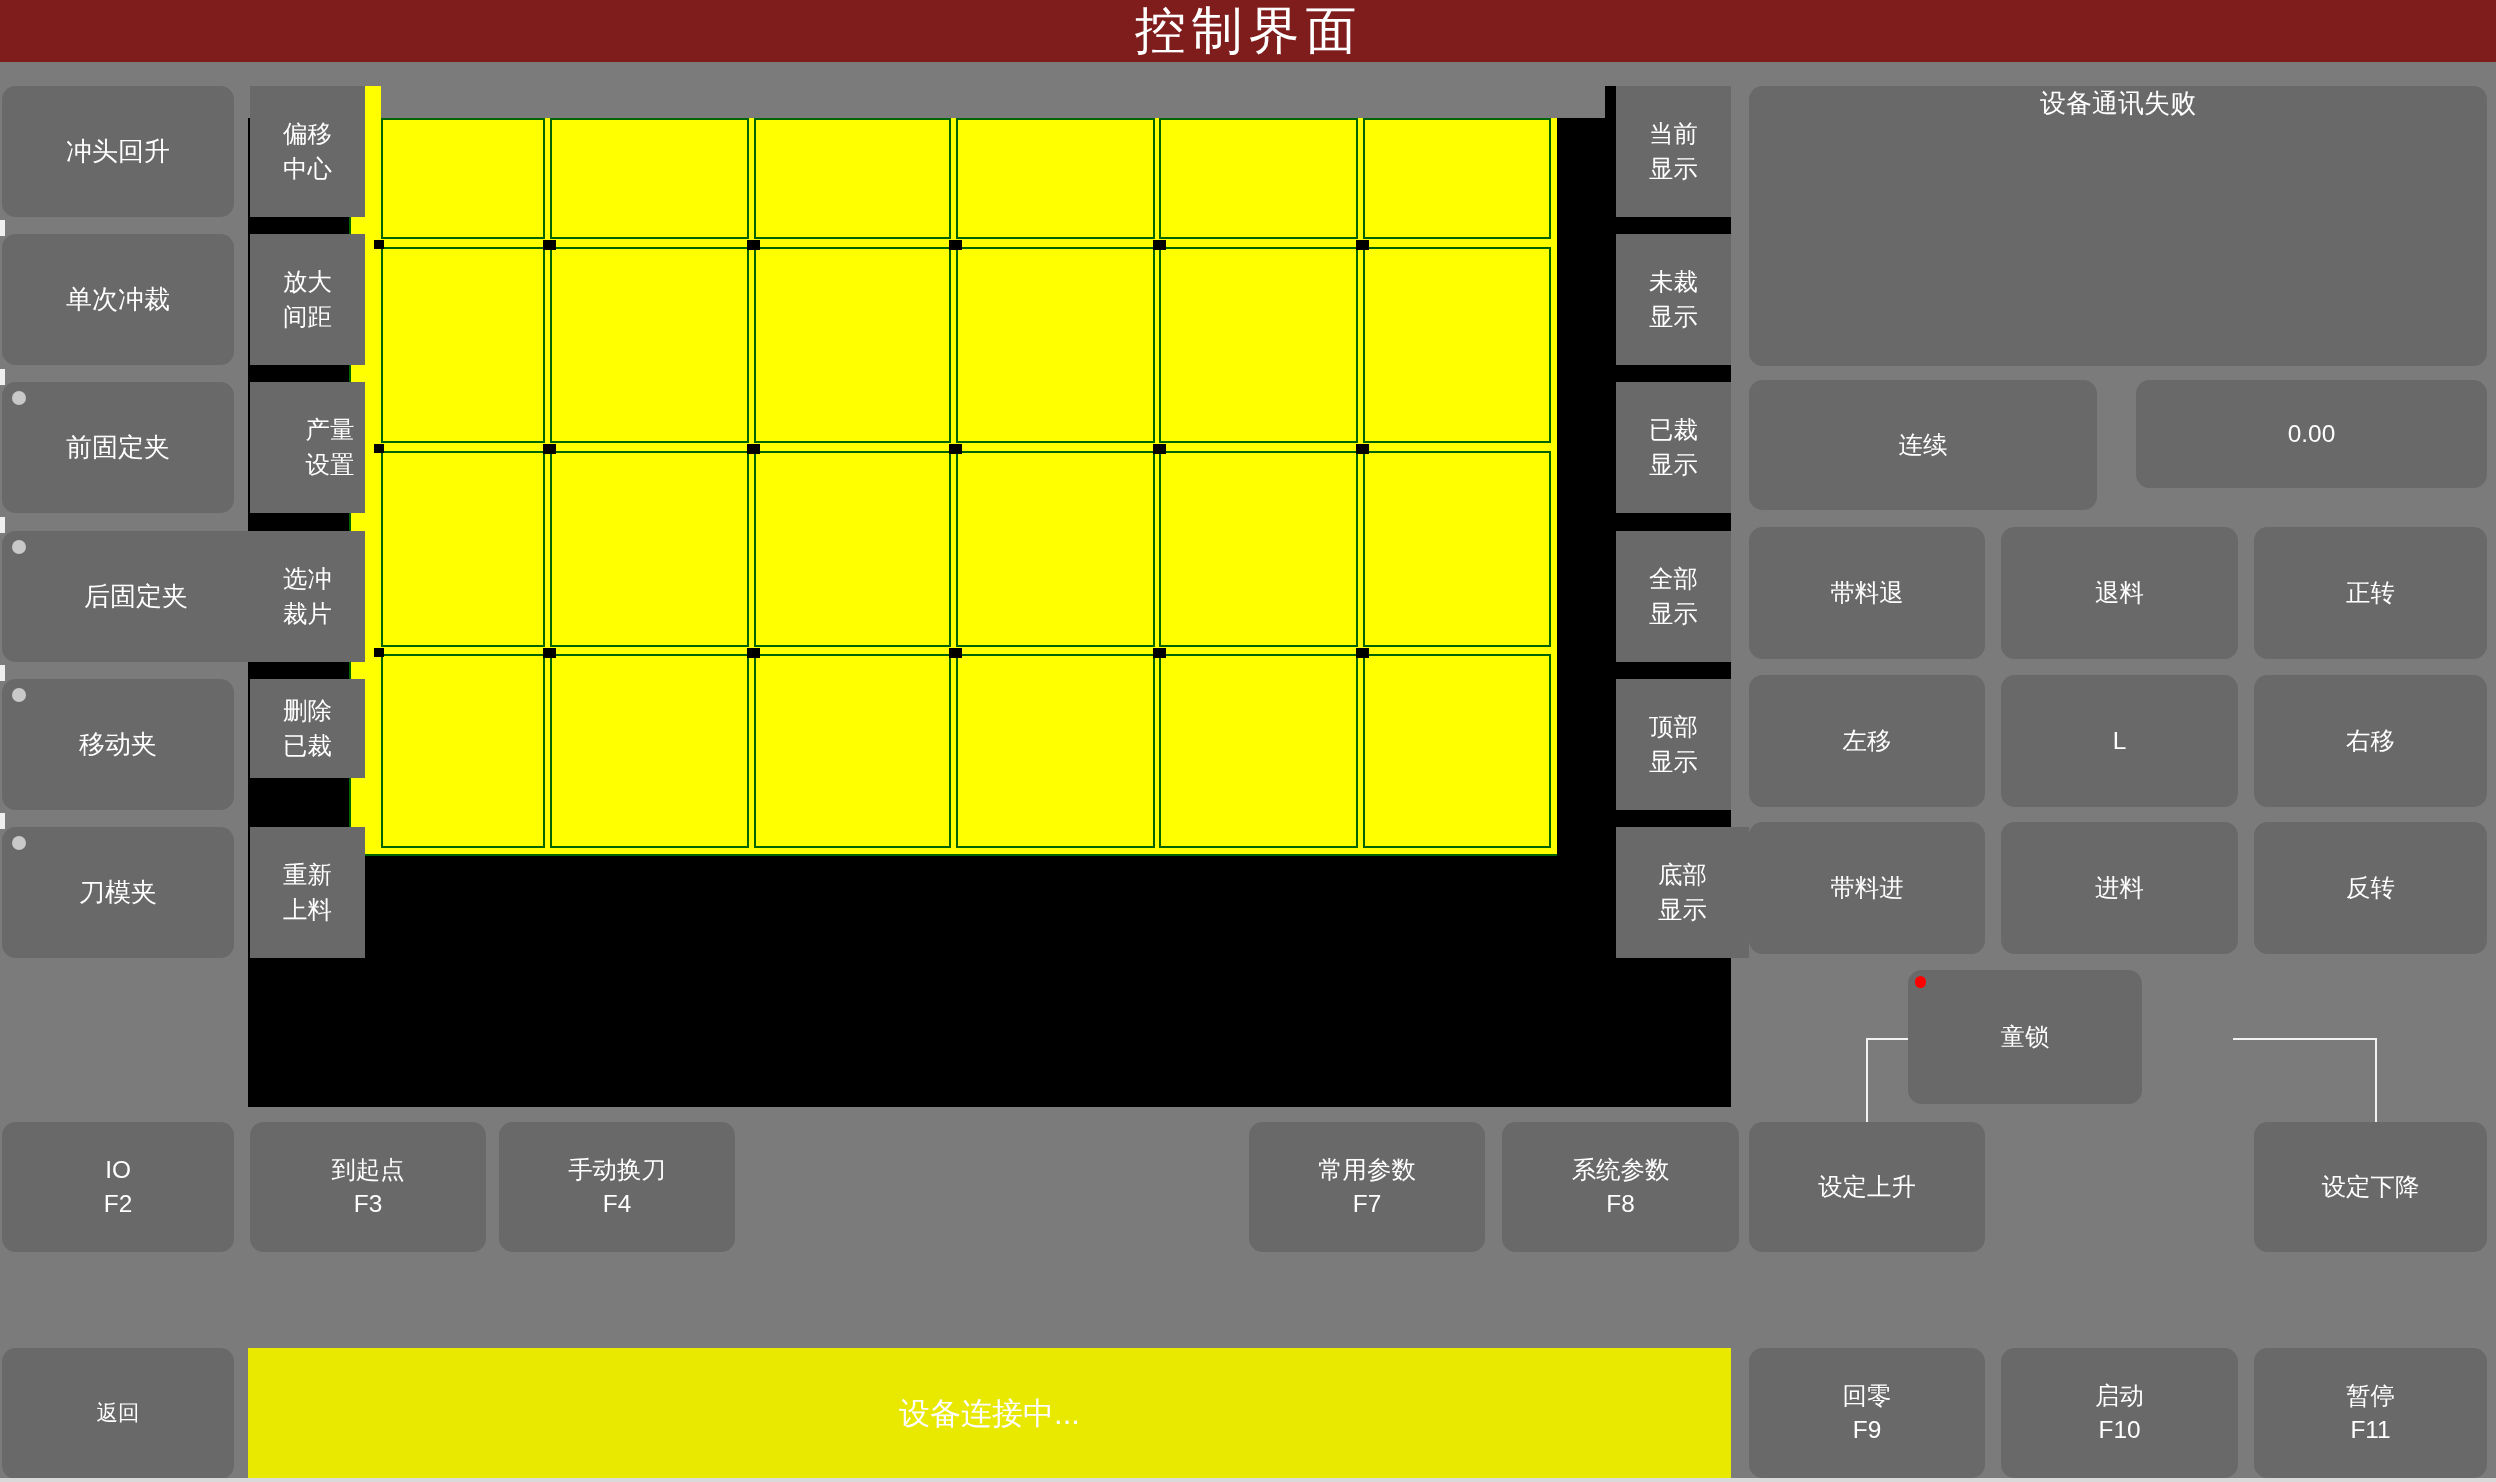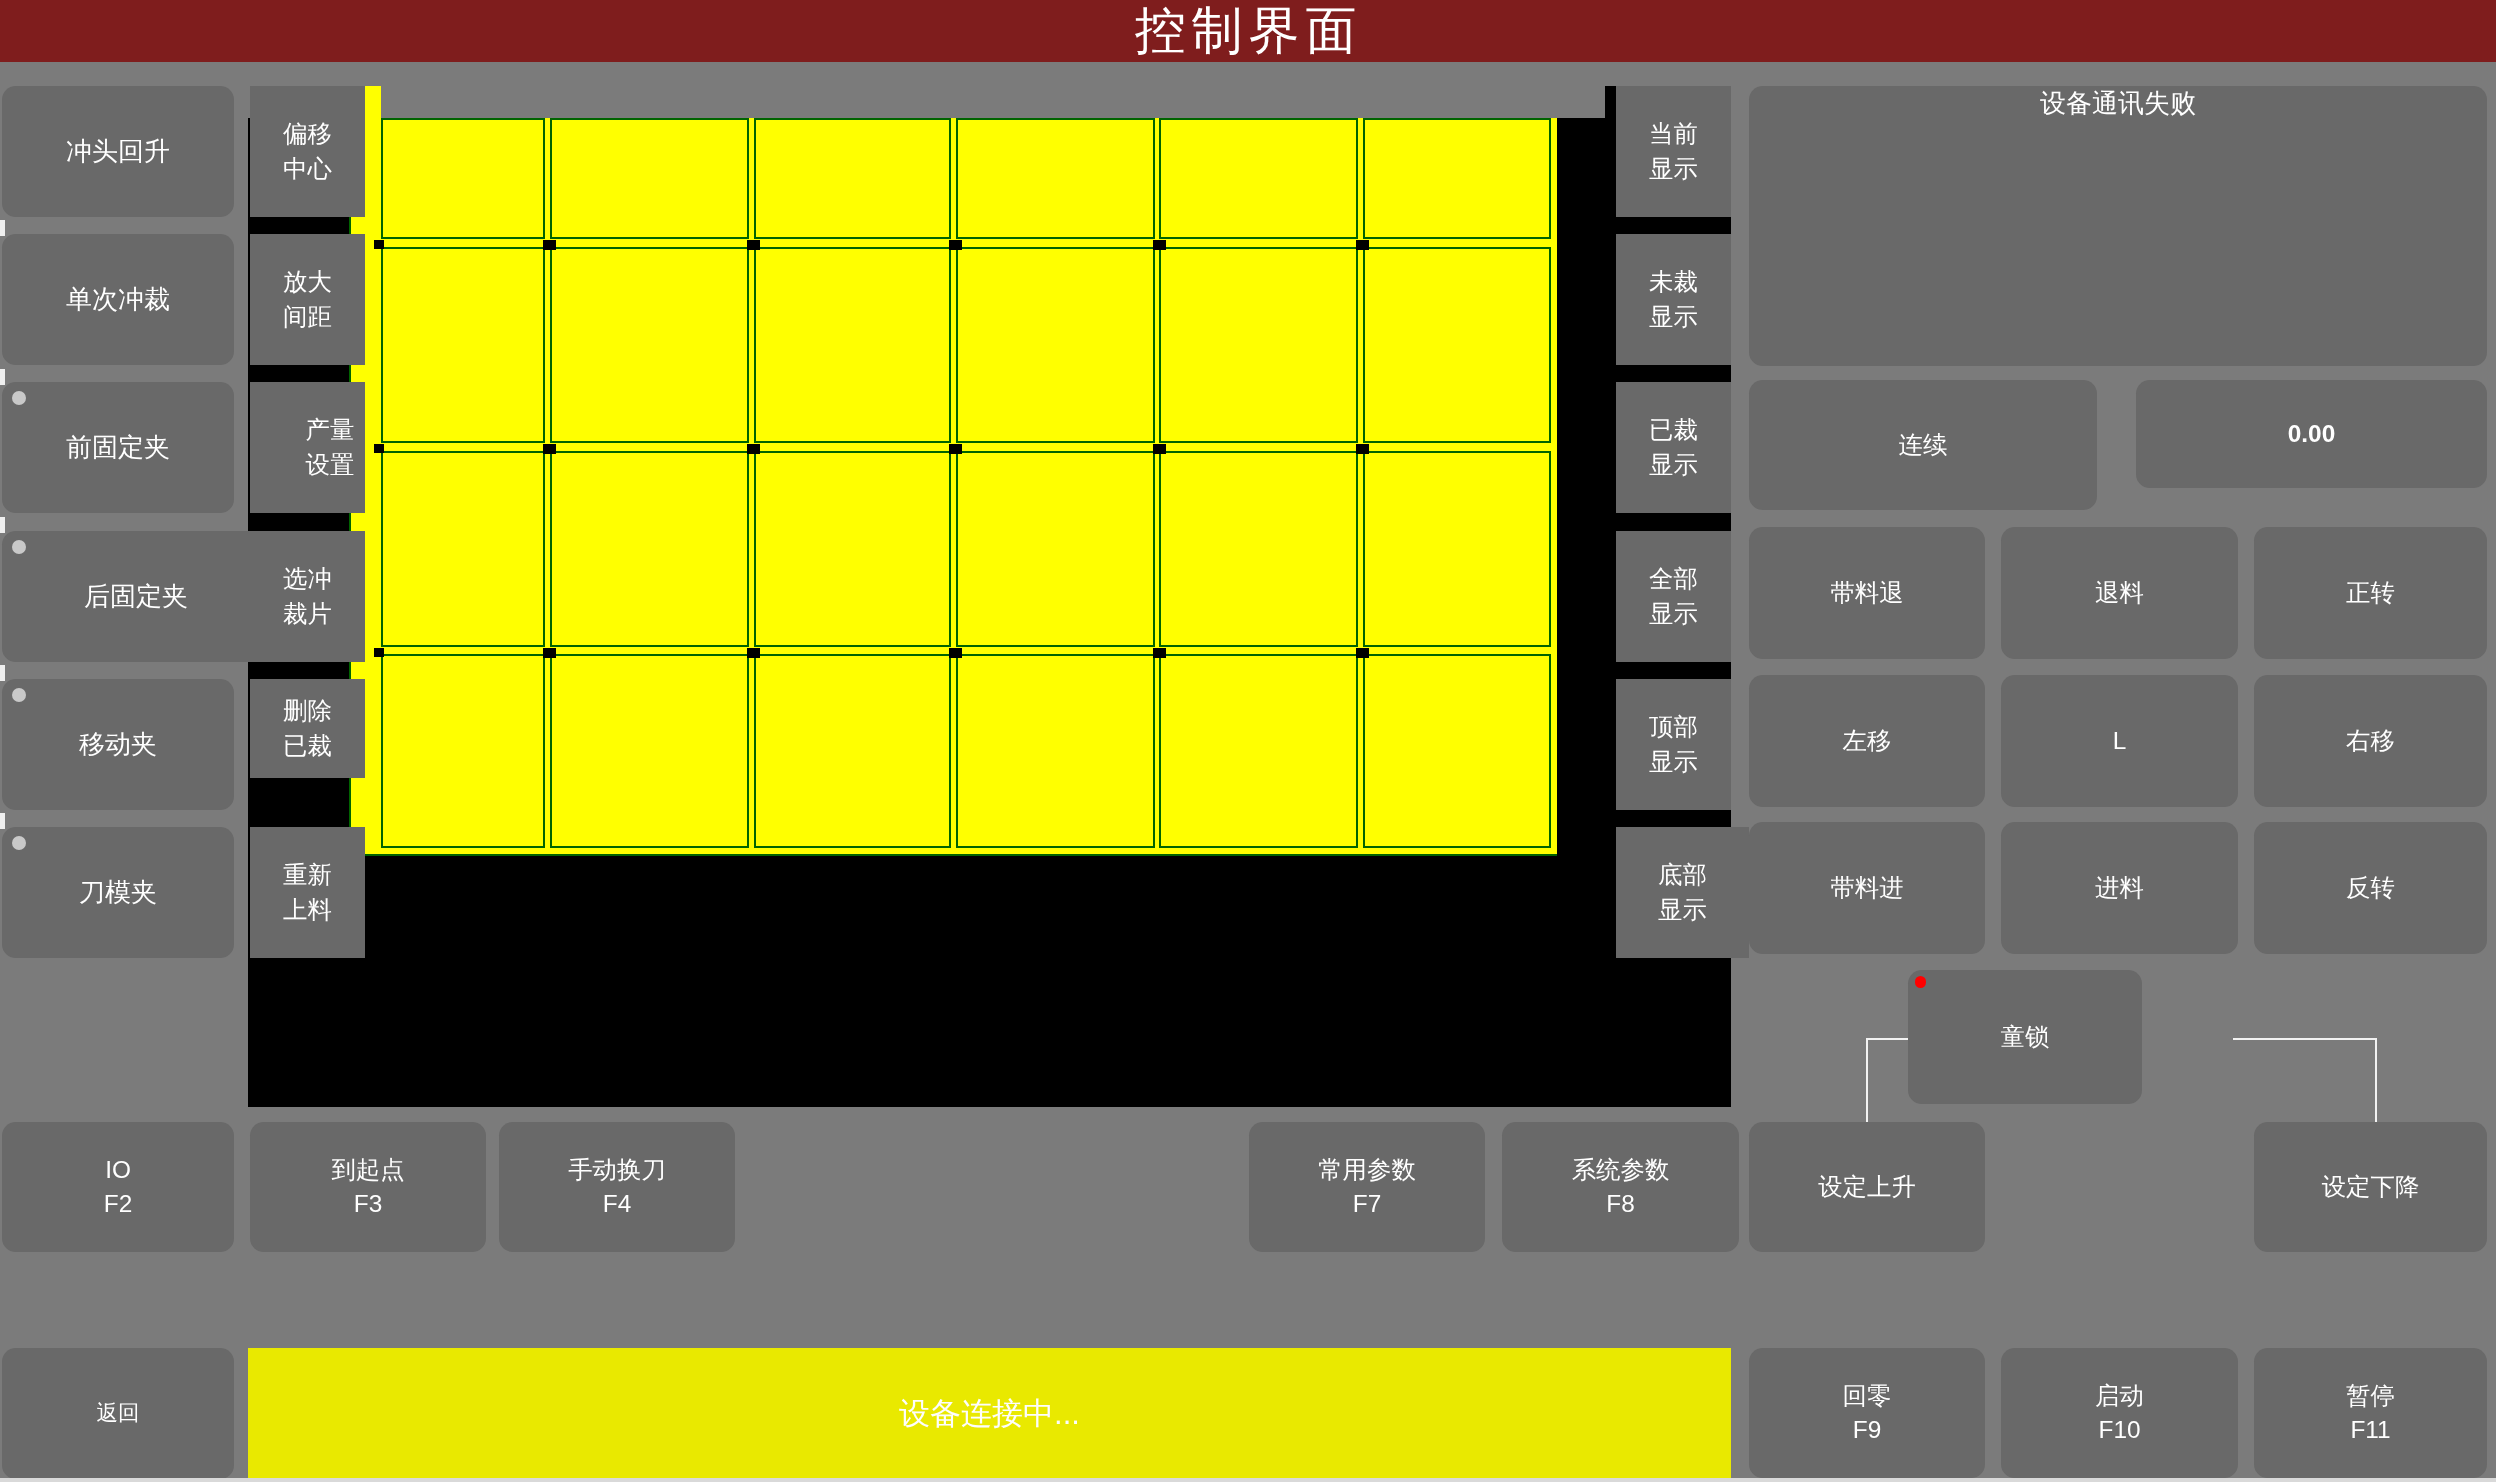--- a/index.html
+++ b/index.html
@@ -115,21 +115,21 @@
         <div class="notch" style="left: 23.4px; top: 530px; width: 9.8px; height: 8.8px;"></div>
       </div>
   </div>
 
   <div class="msgbox">
     <span>设备通讯失败</span>
   </div>
   <div class="btn rounded fs-small" style="left:1749px;top:380px;width:348px;height:130px;">
     <span>连续</span>
   </div>
-  <div class="btn rounded fs-small" style="left:2136px;top:380px;width:351px;height:108px;font-weight:bold;">
+  <div class="btn rounded fs-small" style="left:2136px;top:380px;width:351px;height:108px;">
     <span>0.00</span>
   </div>
 
   <div class="bracket" id="bracket-left"></div>
   <div class="bracket" id="bracket-right"></div>
 
   <div class="btn rounded fs-small" style="left:1908px;top:970px;width:234px;height:134px;">
     <span class="alert-dot"></span>
     <span>童锁</span>
   </div>

